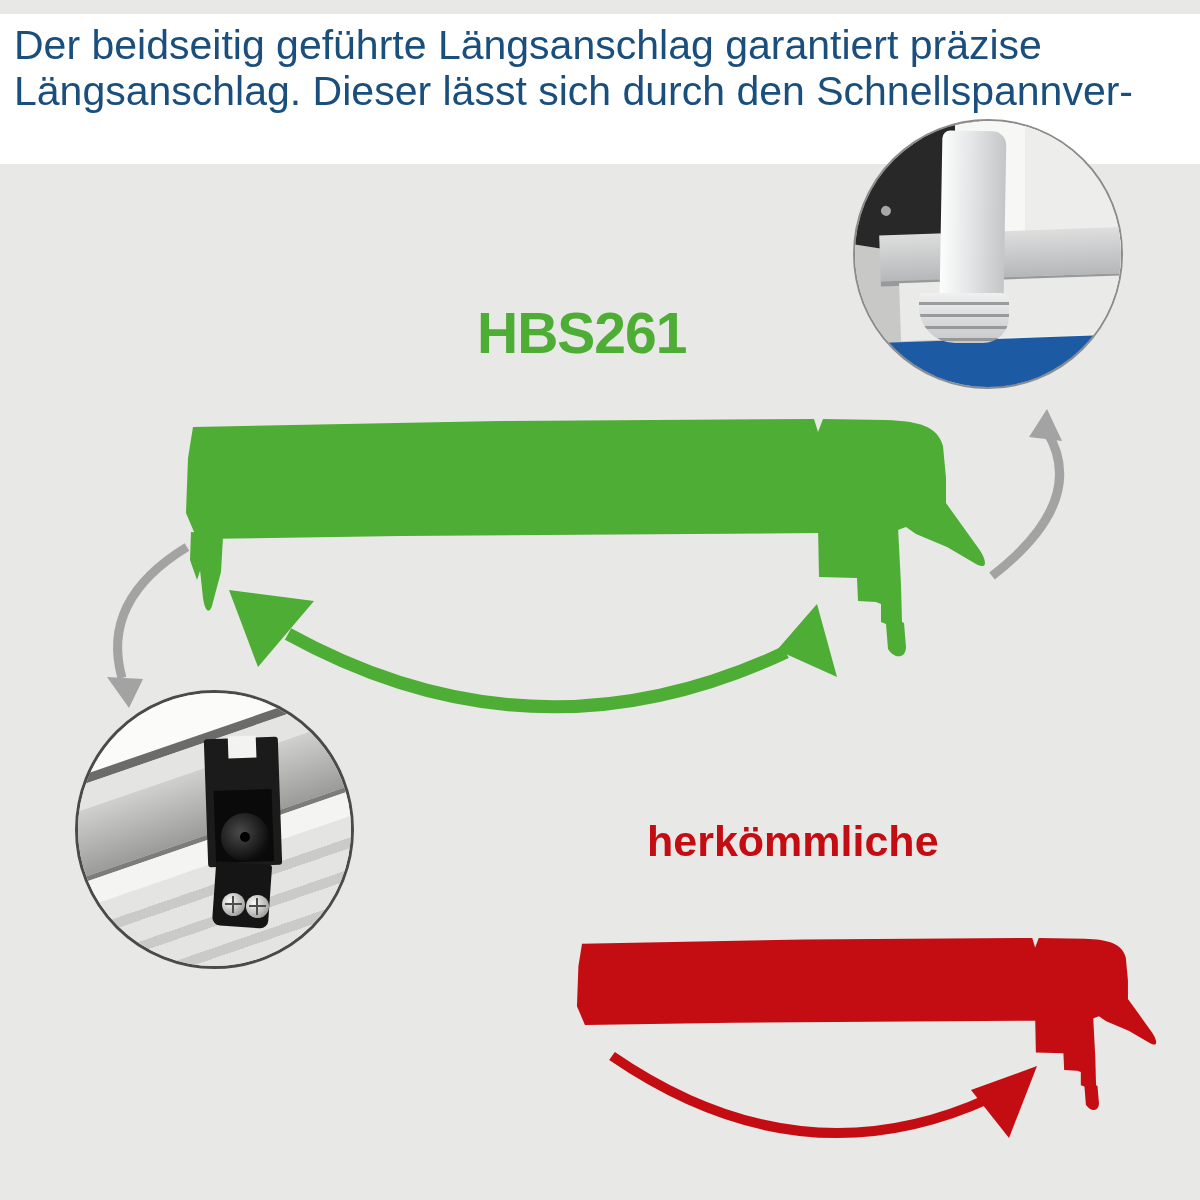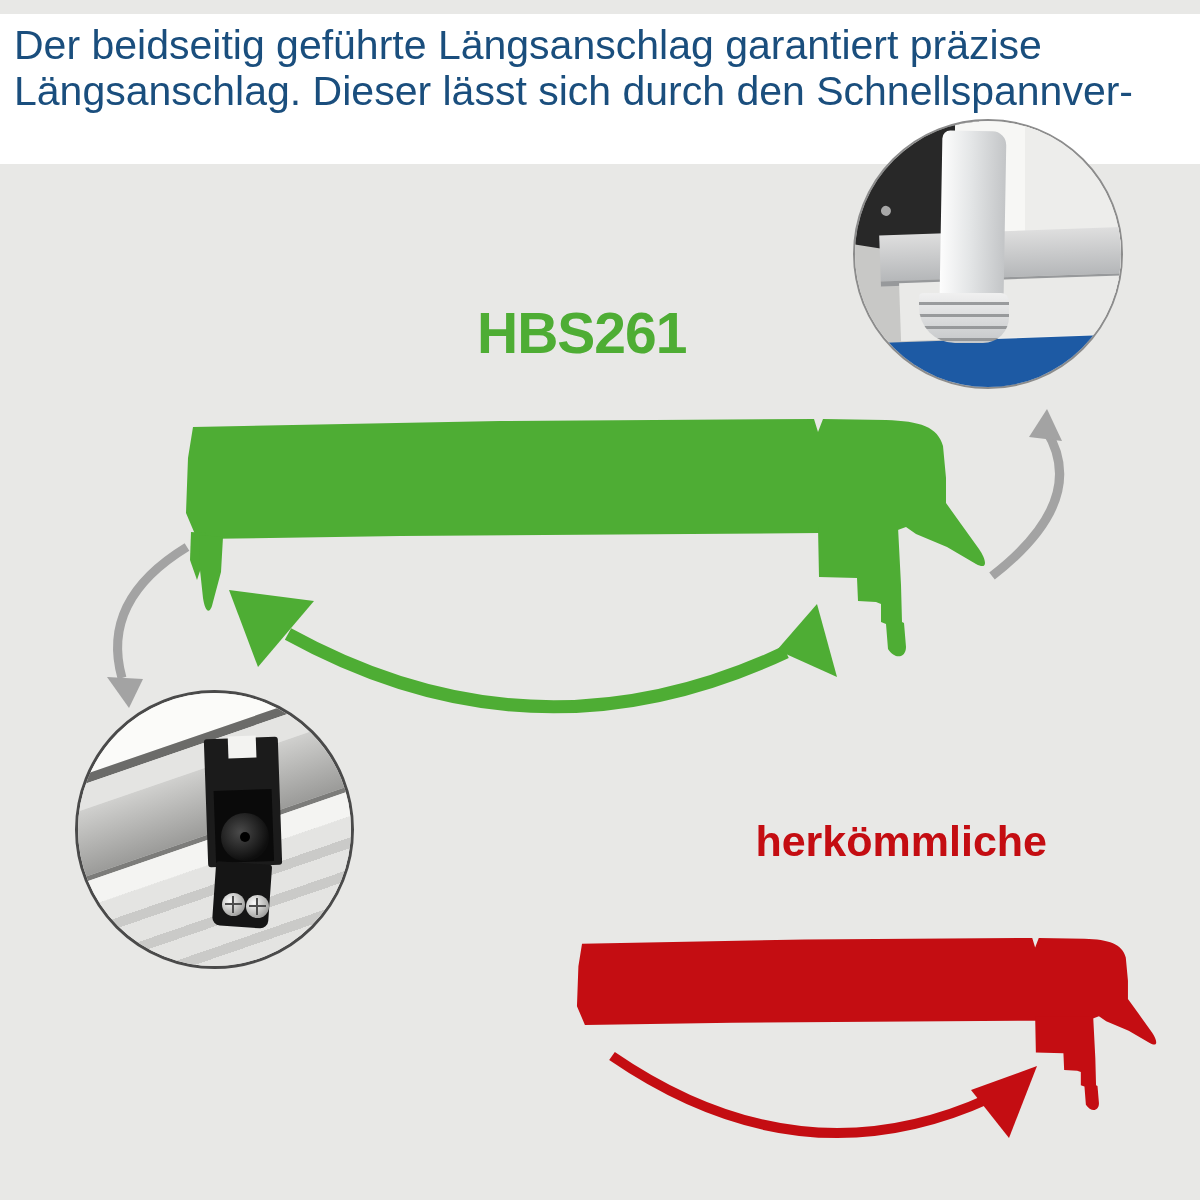--- a/index.html
+++ b/index.html
@@ -8,21 +8,21 @@
     --photo-blue:#1d5aa4; --inset-border-dark:#4a4a4a; --inset-border-light:#8c8c8c;
   }
   html,body{margin:0;padding:0;}
   body{width:1200px;height:1200px;overflow:hidden;font-family:"Liberation Sans",sans-serif;}
   .stage{position:relative;width:1200px;height:1200px;background:var(--background);}
   .header{position:absolute;left:0;top:0;width:1200px;height:150px;background:var(--header-bg);
           color:var(--heading-blue);font-size:41px;line-height:46px;padding:8px 0 0 14px;box-sizing:border-box;margin-top:14px;}
   .art{position:absolute;left:0;top:0;z-index:1;}
   .label-product{position:absolute;left:466px;top:300px;z-index:3;color:var(--product-green);
           font-size:57px;font-weight:bold;letter-spacing:-1px;margin-left:11px;}
-  .label-competitor{position:absolute;left:647px;top:810px;width:400px;z-index:3;text-align:right;
+  .label-competitor{position:absolute;left:647px;top:810px;width:400px;z-index:3;text-align:left;
           color:var(--competitor-red);font-size:43px;line-height:62px;font-weight:bold;}
   .inset{position:absolute;z-index:2;border-radius:50%;overflow:hidden;box-sizing:border-box;}
   .inset *{position:absolute;}
   .inset-tr{left:853px;top:119px;width:270px;height:270px;background:#efefed;border:2px solid var(--inset-border-light);}
   .inset-bl{left:75px;top:690px;width:279px;height:279px;background:#f1f1ef;border:3px solid var(--inset-border-dark);}
   
   .tr-speckle{left:-15px;top:-15px;width:110px;height:250px;background:#c8c8c6;}
   .tr-black{left:-20px;top:-25px;width:135px;height:155px;background:#282828;border-radius:6px;transform:rotate(9deg);}
   .tr-yellow{left:6px;top:62px;width:24px;height:36px;background:#d6c01c;transform:rotate(-3deg);}
   .tr-screw{left:52px;top:112px;width:10px;height:10px;border-radius:50%;background:#a8a8a8;}

